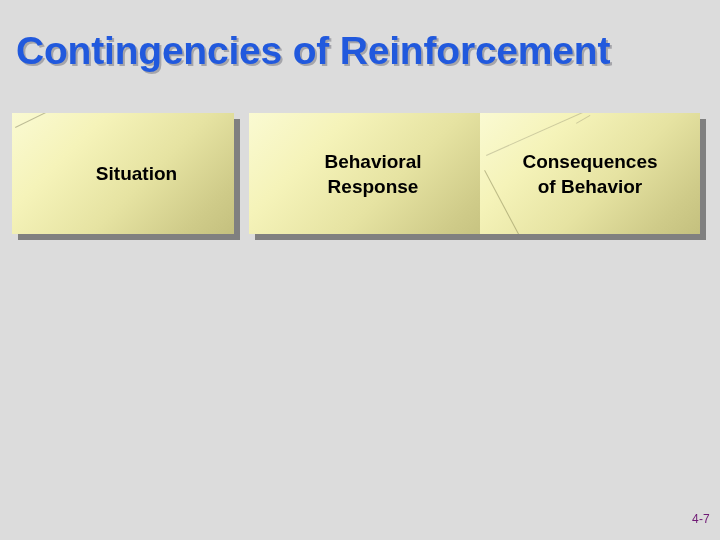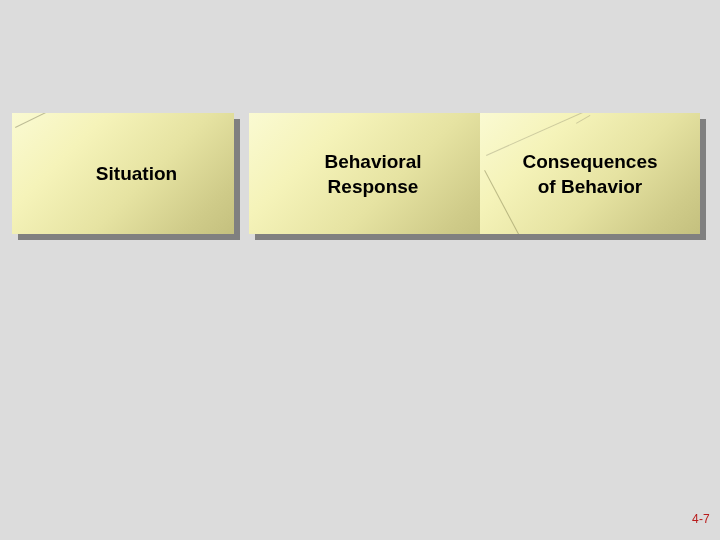--- a/index.html
+++ b/index.html
@@ -111,29 +111,30 @@
   }
 
   
   #page-marker {
     position: absolute;
     right: 10px;
     bottom: 14px;
     font-family: "Liberation Sans", sans-serif;
     font-size: 12px;
     font-weight: normal;
-    color: #b91c1c;
+    color: #701a75;
     letter-spacing: 0.2px;
   }
 </style>
 </head>
 <body>
 
 <div id="slide">
 
+  <div id="slide-title">Contingencies of Reinforcement</div>
 
   <div class="box" id="box-situation">
     <span class="scratch" id="scratch-b1"></span>
     <span class="box-label">Situation</span>
   </div>
 
   <div class="box" id="box-response">
     <span class="box-label">Behavioral
 Response</span>
   </div>

